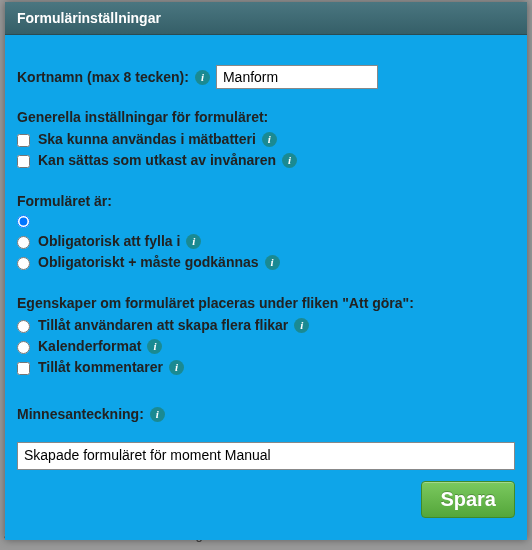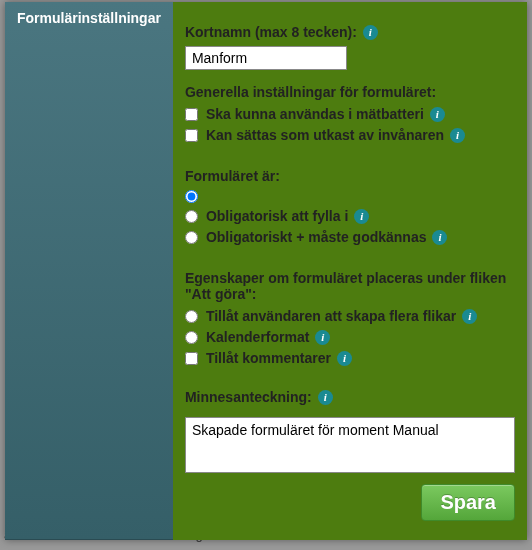--- a/index.html
+++ b/index.html
@@ -25,42 +25,42 @@
     left: 4px;
     color: #333;
     font-size: 13px;
   }
   .modal {
     position: absolute;
     top: 2px;
     left: 5px;
     right: 5px;
     bottom: 10px;
-    background: #4d7c0f;
+    background: #0ea5e9;
     box-shadow: 0 0 8px rgba(0,0,0,0.4);
     display: flex;
-    flex-direction: row;
+    flex-direction: column;
   }
   .modal-header {
     background: #3e6b74;
     background: linear-gradient(#4a7680, #355f68);
     color: #fff;
     padding: 8px 12px;
     font-weight: bold;
     font-size: 14px;
     border-bottom: 1px solid #2a4b52;
   }
   .modal-body {
     flex: 1;
     padding: 10px 12px 8px 12px;
     color: #222;
     overflow: auto;
   }
   .row {
-    margin: 12px 0;
+    margin: 20px 0;
     display: flex;
     align-items: center;
     gap: 6px;
     flex-wrap: wrap;
   }
   .label-bold {
     font-weight: bold;
   }
   .info-icon {
     display: inline-flex;
@@ -85,33 +85,33 @@
     height: 24px;
     width: 162px;
   }
   .section-title {
     font-weight: bold;
     margin-top: 14px;
     margin-bottom: 6px;
   }
   .opt {
     display: flex;
-    align-items: center;
+    align-items: flex-end;
     gap: 6px;
     margin: 5px 0;
   }
   .opt input[type="checkbox"], .opt input[type="radio"] {
     margin: 0 2px 0 0;
   }
   .opt-label {
     font-weight: bold;
   }
   textarea {
     width: 100%;
-    height: 56px;
+    height: 28px;
     border: 1px solid #888;
     padding: 4px 6px;
     font-family: Arial, Helvetica, sans-serif;
     font-size: 14px;
     resize: none;
   }
   .footer {
     margin-top: 8px;
     display: flex;
     justify-content: flex-end;

